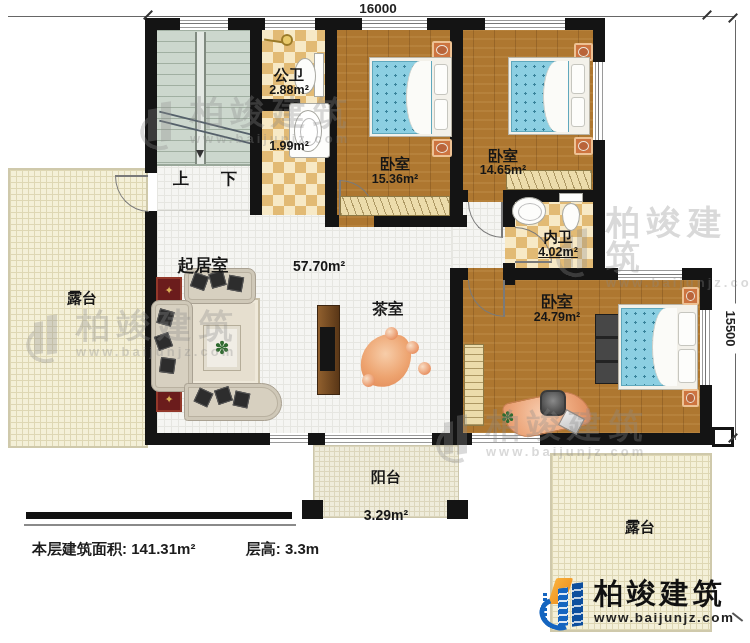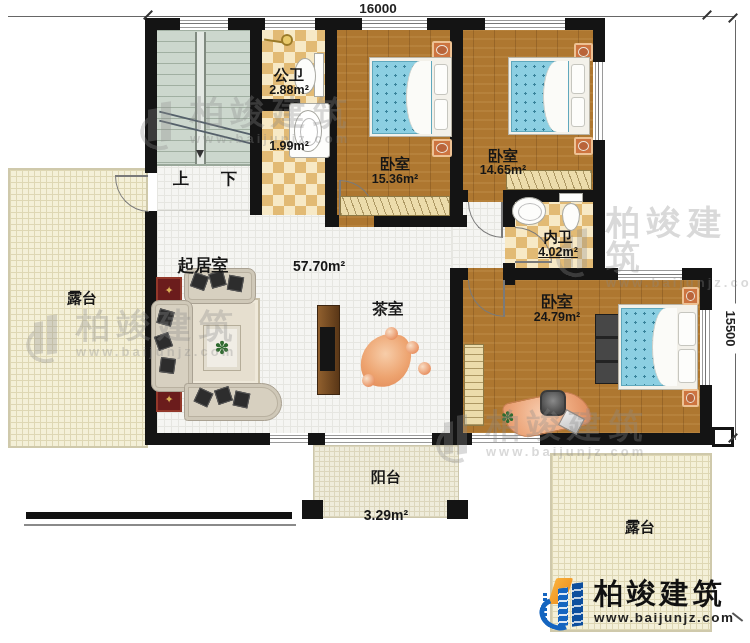--- a/index.html
+++ b/index.html
@@ -316,20 +316,27 @@
   <div class="abs tick" style="left:142px;top:14px;"></div>
   <div class="abs tick" style="left:701px;top:14px;"></div>
   <div class="abs dim" style="left:350px;top:1px;width:56px;font-size:13.5px;background:#fff;">16000</div>
   <div class="abs" style="left:735px;top:20px;width:0;height:420px;border-left:1px solid #666;"></div>
   <div class="abs tick" style="left:727px;top:17px;"></div>
   <div class="abs tick" style="left:727px;top:437px;"></div>
   <div class="abs dim" style="left:705px;top:321px;width:50px;font-size:13px;background:#fff;transform:rotate(90deg);">15500</div>
 
   <div class="abs" style="left:26px;top:512px;width:266px;height:7px;background:#111;"></div>
   <div class="abs" style="left:24px;top:524px;width:272px;height:2px;background:#8a8a8a;"></div>
+  <div class="abs" style="left:32px;top:540px;font-size:15px;font-weight:bold;color:#1c1c1c;white-space:nowrap;">
+    <span>本层建筑面积:</span>
+    <span>141.31m²</span>
+    <span style="display:inline-block;width:42px;"></span>
+    <span>层高:</span>
+    <span>3.3m</span>
+  </div>
 
   <div class="abs" style="left:541px;top:574px;width:205px;height:60px;">
     <div class="abs" style="left:0;top:2px;width:50px;height:56px;">
       <div class="abs" style="left:2px;top:17px;width:4px;height:28px;background:repeating-linear-gradient(180deg,#1565c0 0 3px,transparent 3px 5px);"></div>
       <div class="abs" style="left:11px;top:2px;width:17px;height:26px;background:linear-gradient(115deg,#f9b03a,#ee8f1f);transform:skewX(-18deg);border-radius:2px;"></div>
       <div class="lg-b" style="left:17px;top:12px;width:10px;height:38px;transform:skewY(-8deg);background-image:repeating-linear-gradient(180deg,transparent 0 5px,rgba(255,255,255,.85) 5px 7px);"></div>
       <div class="lg-b" style="left:31px;top:7px;width:11px;height:43px;background:#0d4f9e;transform:skewY(-8deg);background-image:repeating-linear-gradient(180deg,transparent 0 6px,rgba(255,255,255,.75) 6px 8px);"></div>
       <div class="abs" style="left:-2px;top:22px;width:38px;height:32px;border:5px solid #1565c0;border-radius:50%;border-top-color:transparent;border-right-color:transparent;transform:rotate(22deg);box-sizing:border-box;"></div>
     </div>
     <div class="abs lg-text" style="left:53px;top:0;font-size:29px;letter-spacing:4px;">柏竣建筑</div>

